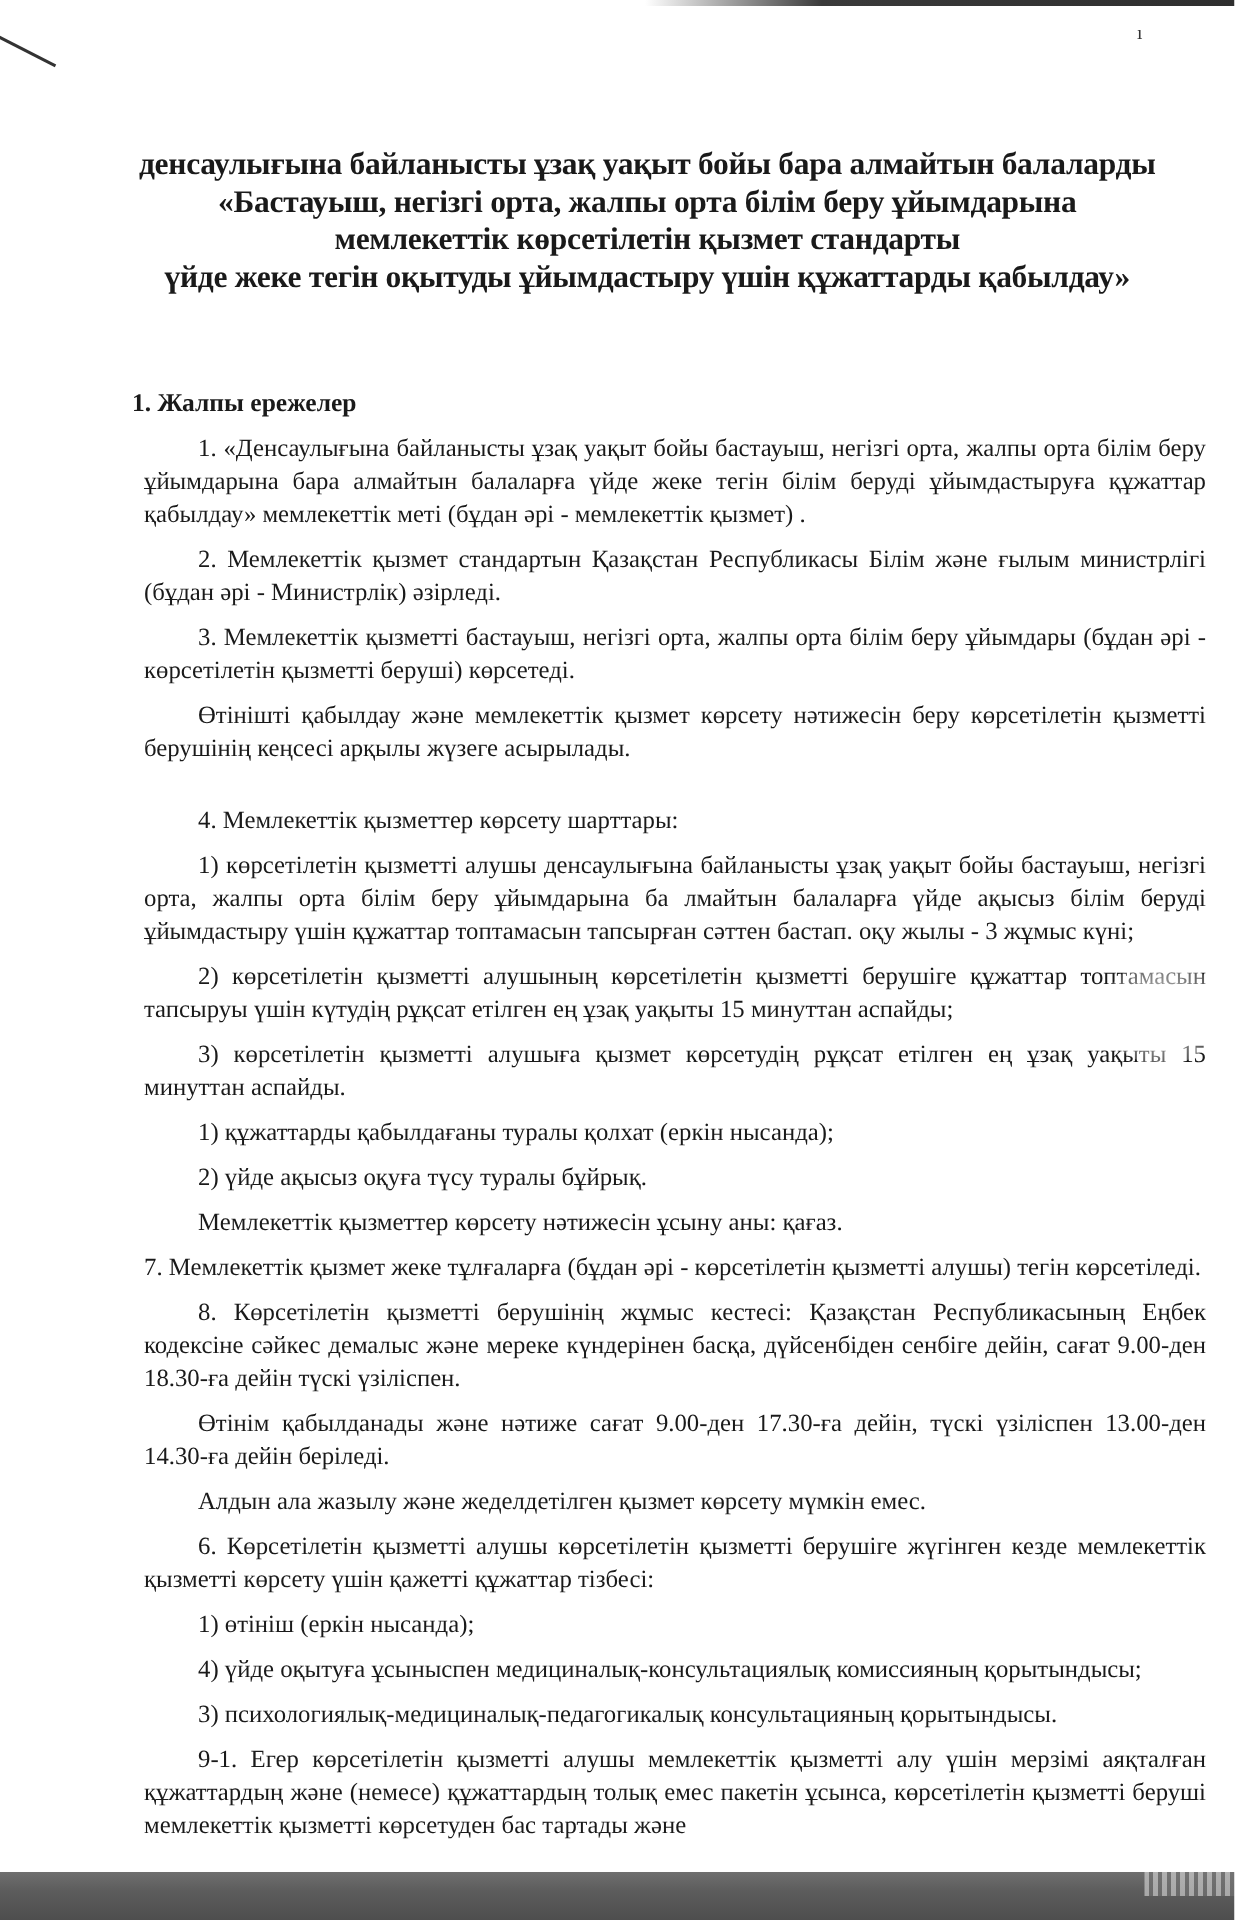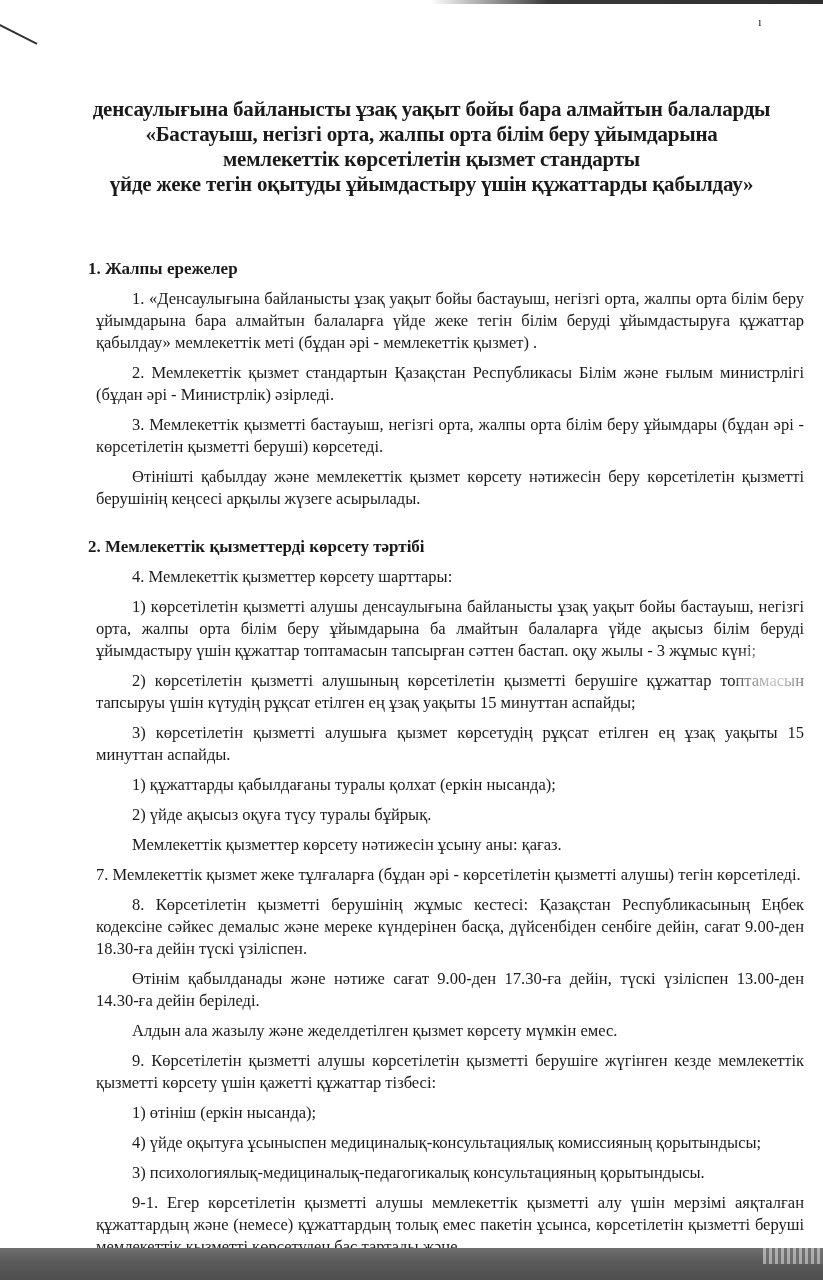--- a/index.html
+++ b/index.html
@@ -71,33 +71,32 @@
 <div class="doc-body">
   <section>
     <h2 class="section-heading">1. Жалпы ережелер</h2>
     <p class="ind">1. «Денсаулығына байланысты ұзақ уақыт бойы бастауыш, негізгі орта, жалпы орта білім беру ұйымдарына бара алмайтын балаларға үйде жеке тегін білім беруді ұйымдастыруға құжаттар қабылдау» мемлекеттік      меті (бұдан әрі - мемлекеттік қызмет) .</p>
     <p class="ind">2. Мемлекеттік қызмет стандартын Қазақстан Республикасы Білім және ғылым министрлігі (бұдан әрі - Министрлік) әзірледі.</p>
     <p class="ind">3. Мемлекеттік қызметті бастауыш, негізгі орта, жалпы орта білім беру ұйымдары (бұдан әрі - көрсетілетін қызметті беруші) көрсетеді.</p>
     <p class="ind">Өтінішті қабылдау және мемлекеттік қызмет көрсету нәтижесін беру көрсетілетін қызметті берушінің кеңсесі арқылы жүзеге асырылады.</p>
   </section>
 
   <section class="section-2">
-    <h2 class="section-heading">2. Мемлекеттік қызметтерді көрсету тәртібі</h2>
     <p class="ind">4. Мемлекеттік қызметтер көрсету шарттары:</p>
     <p class="ind">1) көрсетілетін қызметті алушы денсаулығына байланысты ұзақ уақыт бойы бастауыш, негізгі орта, жалпы орта білім беру ұйымдарына ба    лмайтын балаларға үйде ақысыз білім беруді ұйымдастыру үшін құжаттар топтамасын тапсырған сәттен бастап. оқу жылы - 3 жұмыс күні;</p>
     <p class="ind">2) көрсетілетін қызметті алушының көрсетілетін қызметті берушіге құжаттар топтамасын тапсыруы үшін күтудің рұқсат етілген ең ұзақ уақыты 15 минуттан аспайды;</p>
     <p class="ind">3) көрсетілетін қызметті алушыға қызмет көрсетудің рұқсат етілген ең ұзақ уақыты 15 минуттан аспайды.</p>
     <p class="ind">1) құжаттарды қабылдағаны туралы қолхат (еркін нысанда);</p>
     <p class="ind">2) үйде ақысыз оқуға түсу туралы бұйрық.</p>
     <p class="ind">Мемлекеттік қызметтер көрсету нәтижесін ұсыну    аны: қағаз.</p>
     <p class="noind">7. Мемлекеттік қызмет жеке тұлғаларға (бұдан әрі - көрсетілетін қызметті алушы) тегін көрсетіледі.</p>
     <p class="ind">8. Көрсетілетін қызметті берушінің жұмыс кестесі: Қазақстан Республикасының Еңбек кодексіне сәйкес демалыс және мереке күндерінен басқа, дүйсенбіден сенбіге дейін, сағат 9.00-ден 18.30-ға дейін түскі үзіліспен.</p>
     <p class="ind">Өтінім қабылданады және нәтиже сағат 9.00-ден 17.30-ға дейін, түскі үзіліспен 13.00-ден 14.30-ға дейін беріледі.</p>
     <p class="ind">Алдын ала жазылу және жеделдетілген қызмет көрсету мүмкін емес.</p>
-    <p class="ind">9. Көрсетілетін қызметті алушы көрсетілетін қызметті берушіге жүгінген кезде мемлекеттік қызметті көрсету үшін қажетті құжаттар тізбесі:</p>
+    <p class="ind">6. Көрсетілетін қызметті алушы көрсетілетін қызметті берушіге жүгінген кезде мемлекеттік қызметті көрсету үшін қажетті құжаттар тізбесі:</p>
     <p class="ind">1) өтініш (еркін нысанда);</p>
     <p class="ind">4) үйде оқытуға ұсыныспен медициналық-консультациялық комиссияның қорытындысы;</p>
     <p class="ind">3) психологиялық-медициналық-педагогикалық консультацияның қорытындысы.</p>
     <p class="ind">9-1. Егер көрсетілетін қызметті алушы мемлекеттік қызметті алу үшін мерзімі аяқталған құжаттардың және (немесе) құжаттардың толық емес пакетін ұсынса, көрсетілетін қызметті беруші мемлекеттік қызметті көрсетуден бас тартады және</p>
   </section>
 </div>
 
 <div class="smudge" style="left:735px;top:640px;width:80px;height:70px;"></div>
 <div class="bottom-band"></div>
 

